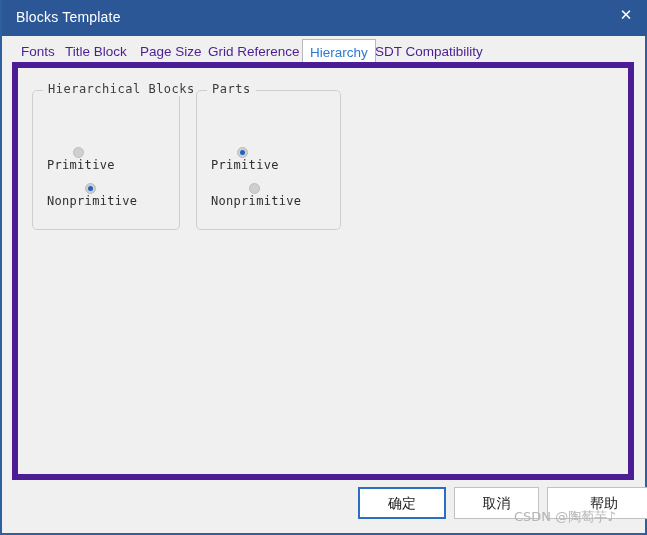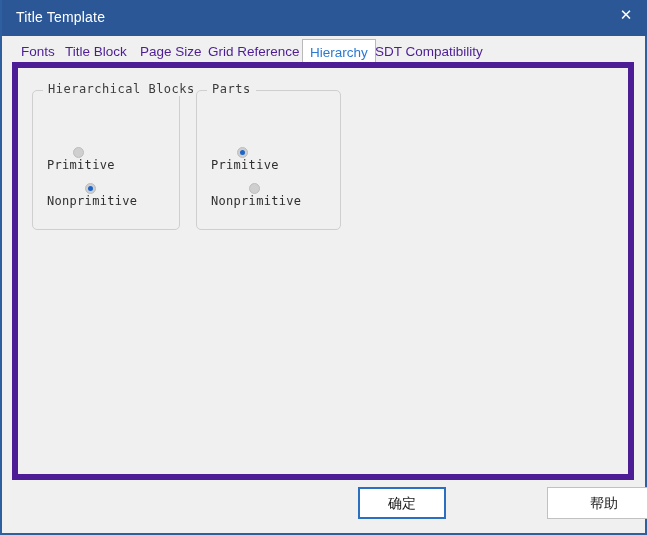--- a/index.html
+++ b/index.html
@@ -194,21 +194,21 @@
     font-family: "DejaVu Sans", sans-serif;
     pointer-events: none;
   }
 </style>
 </head>
 <body>
 
 <div id="dialog">
 
   <div id="titlebar">
-    <div id="title-text">Title Template</div>
+    <div id="title-text">Blocks Template</div>
     <div id="close-button">✕</div>
   </div>
 
   <div id="tabstrip">
     <div class="tab" style="left:12px;">Fonts</div>
     <div class="tab" style="left:56px;">Title Block</div>
     <div class="tab" style="left:131px;">Page Size</div>
     <div class="tab" style="left:199px;">Grid Reference</div>
     <div class="tab selected" style="left:300px;">Hierarchy</div>
     <div class="tab" style="left:366px;">SDT Compatibility</div>
@@ -236,16 +236,18 @@
       </div>
       <div class="radio-row" style="left:14px; top:92px;">
         <span class="radio"></span>
         <span class="radio-label">Nonprimitive</span>
       </div>
     </div>
 
   </div>
 
   <div class="btn default" id="btn-ok">确定</div>
+  <div class="btn" id="btn-cancel">取消</div>
   <div class="btn" id="btn-help">帮助</div>
 
+  <div id="watermark">CSDN @陶萄芋♪</div>
 
 </div>
 
 </body></html>

